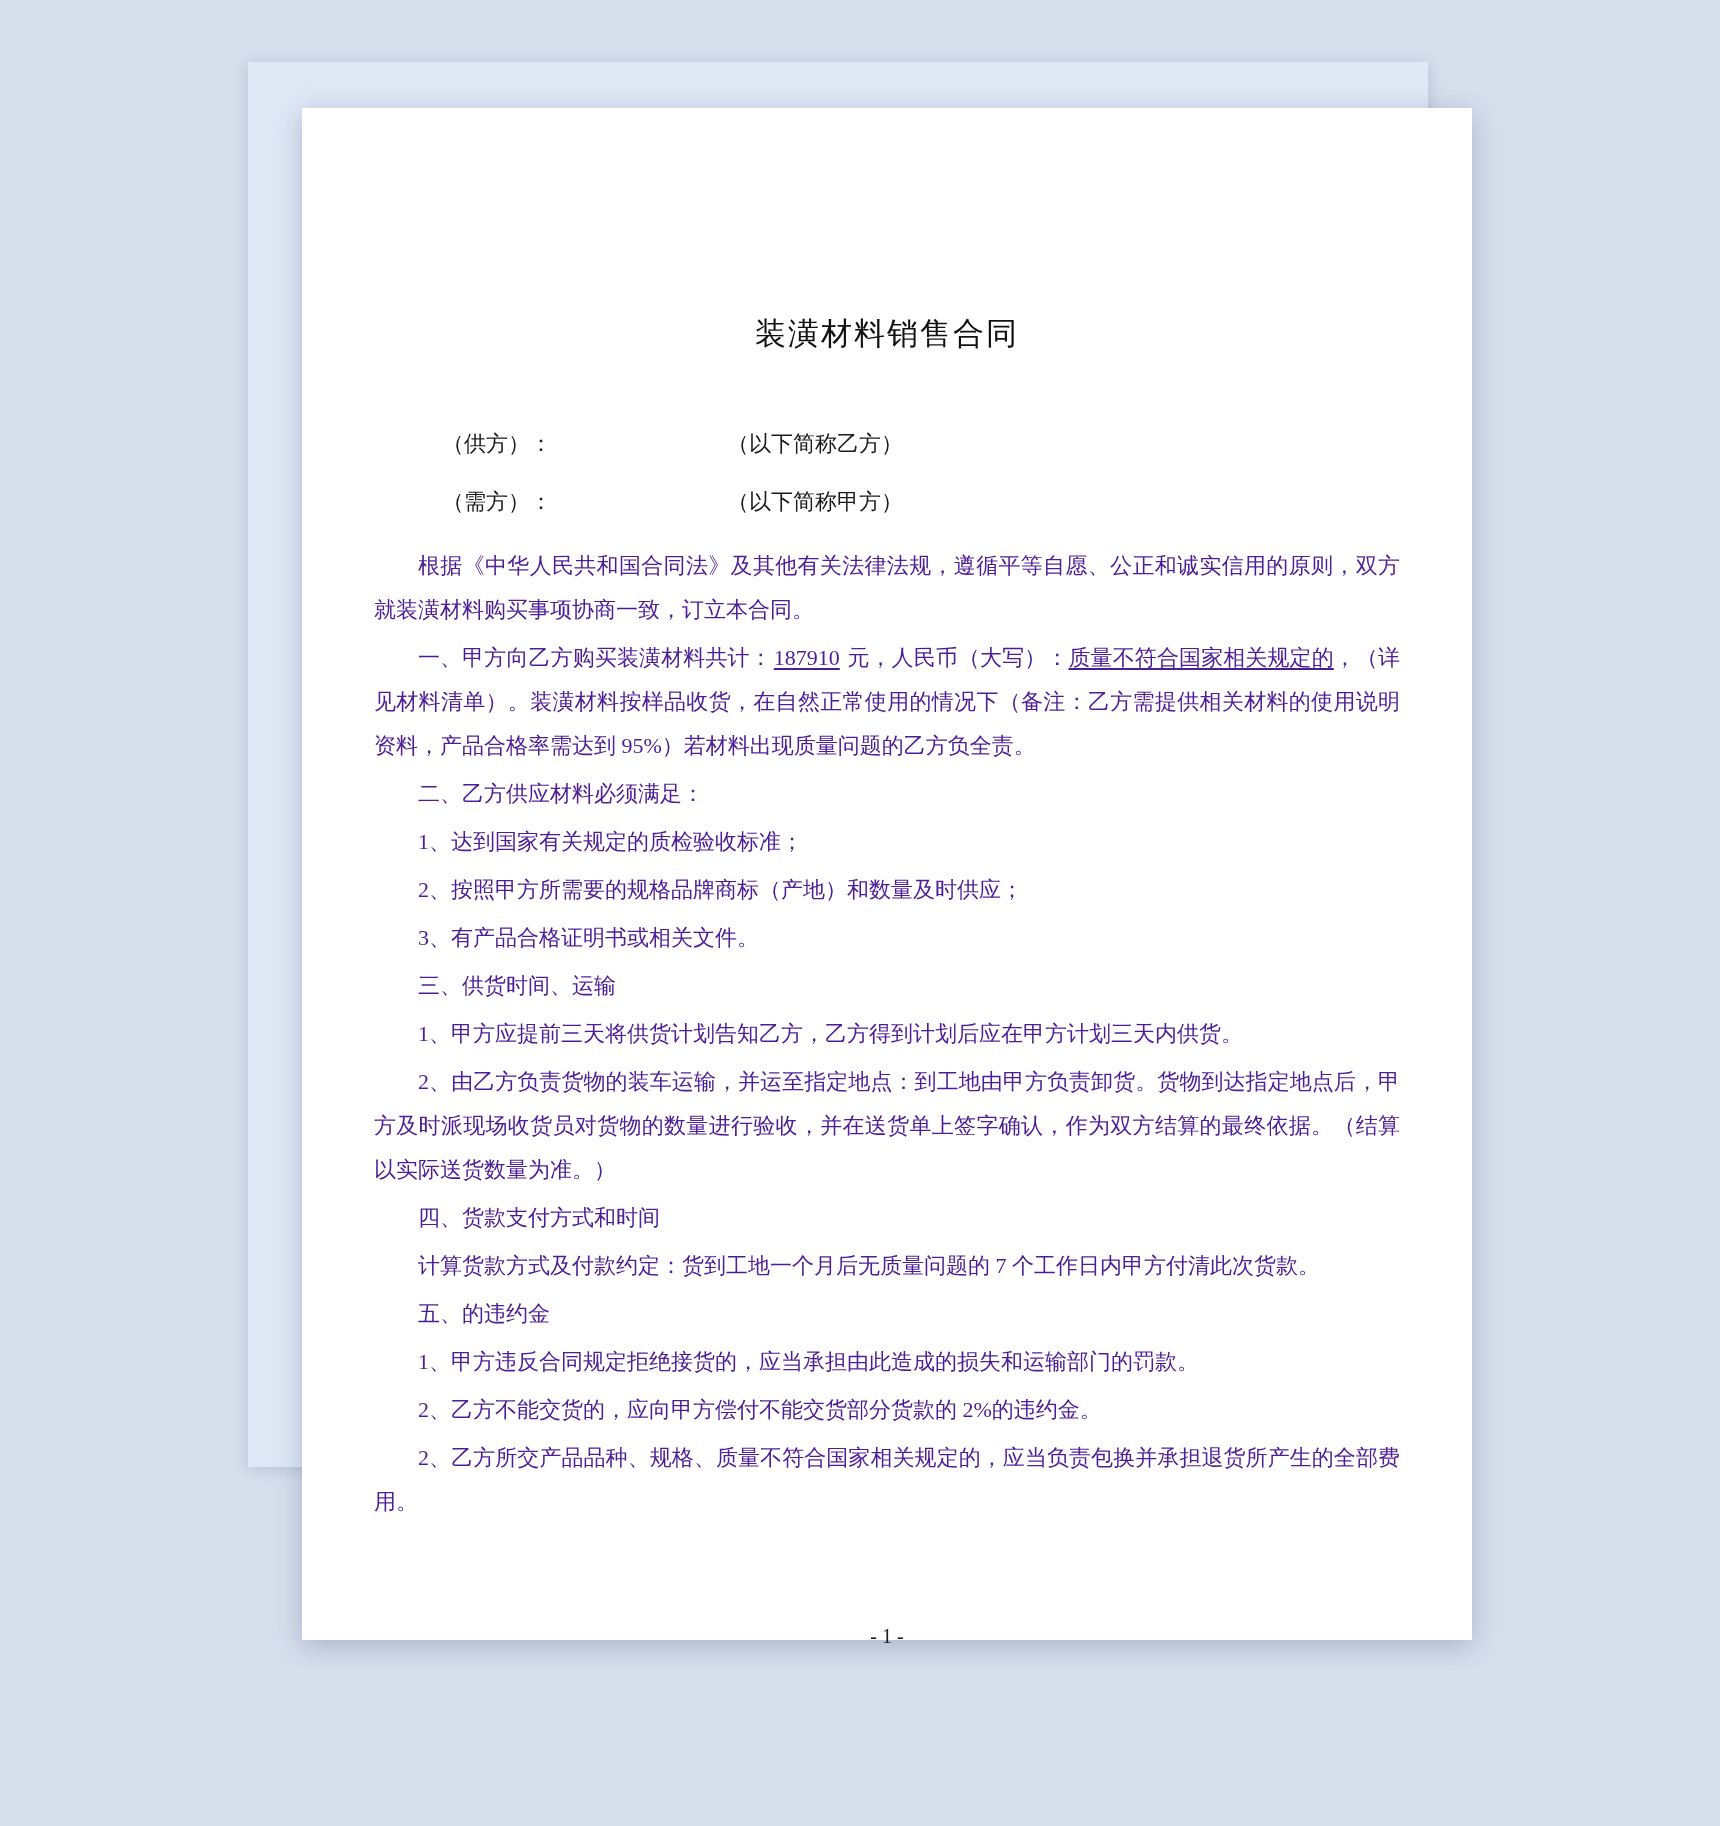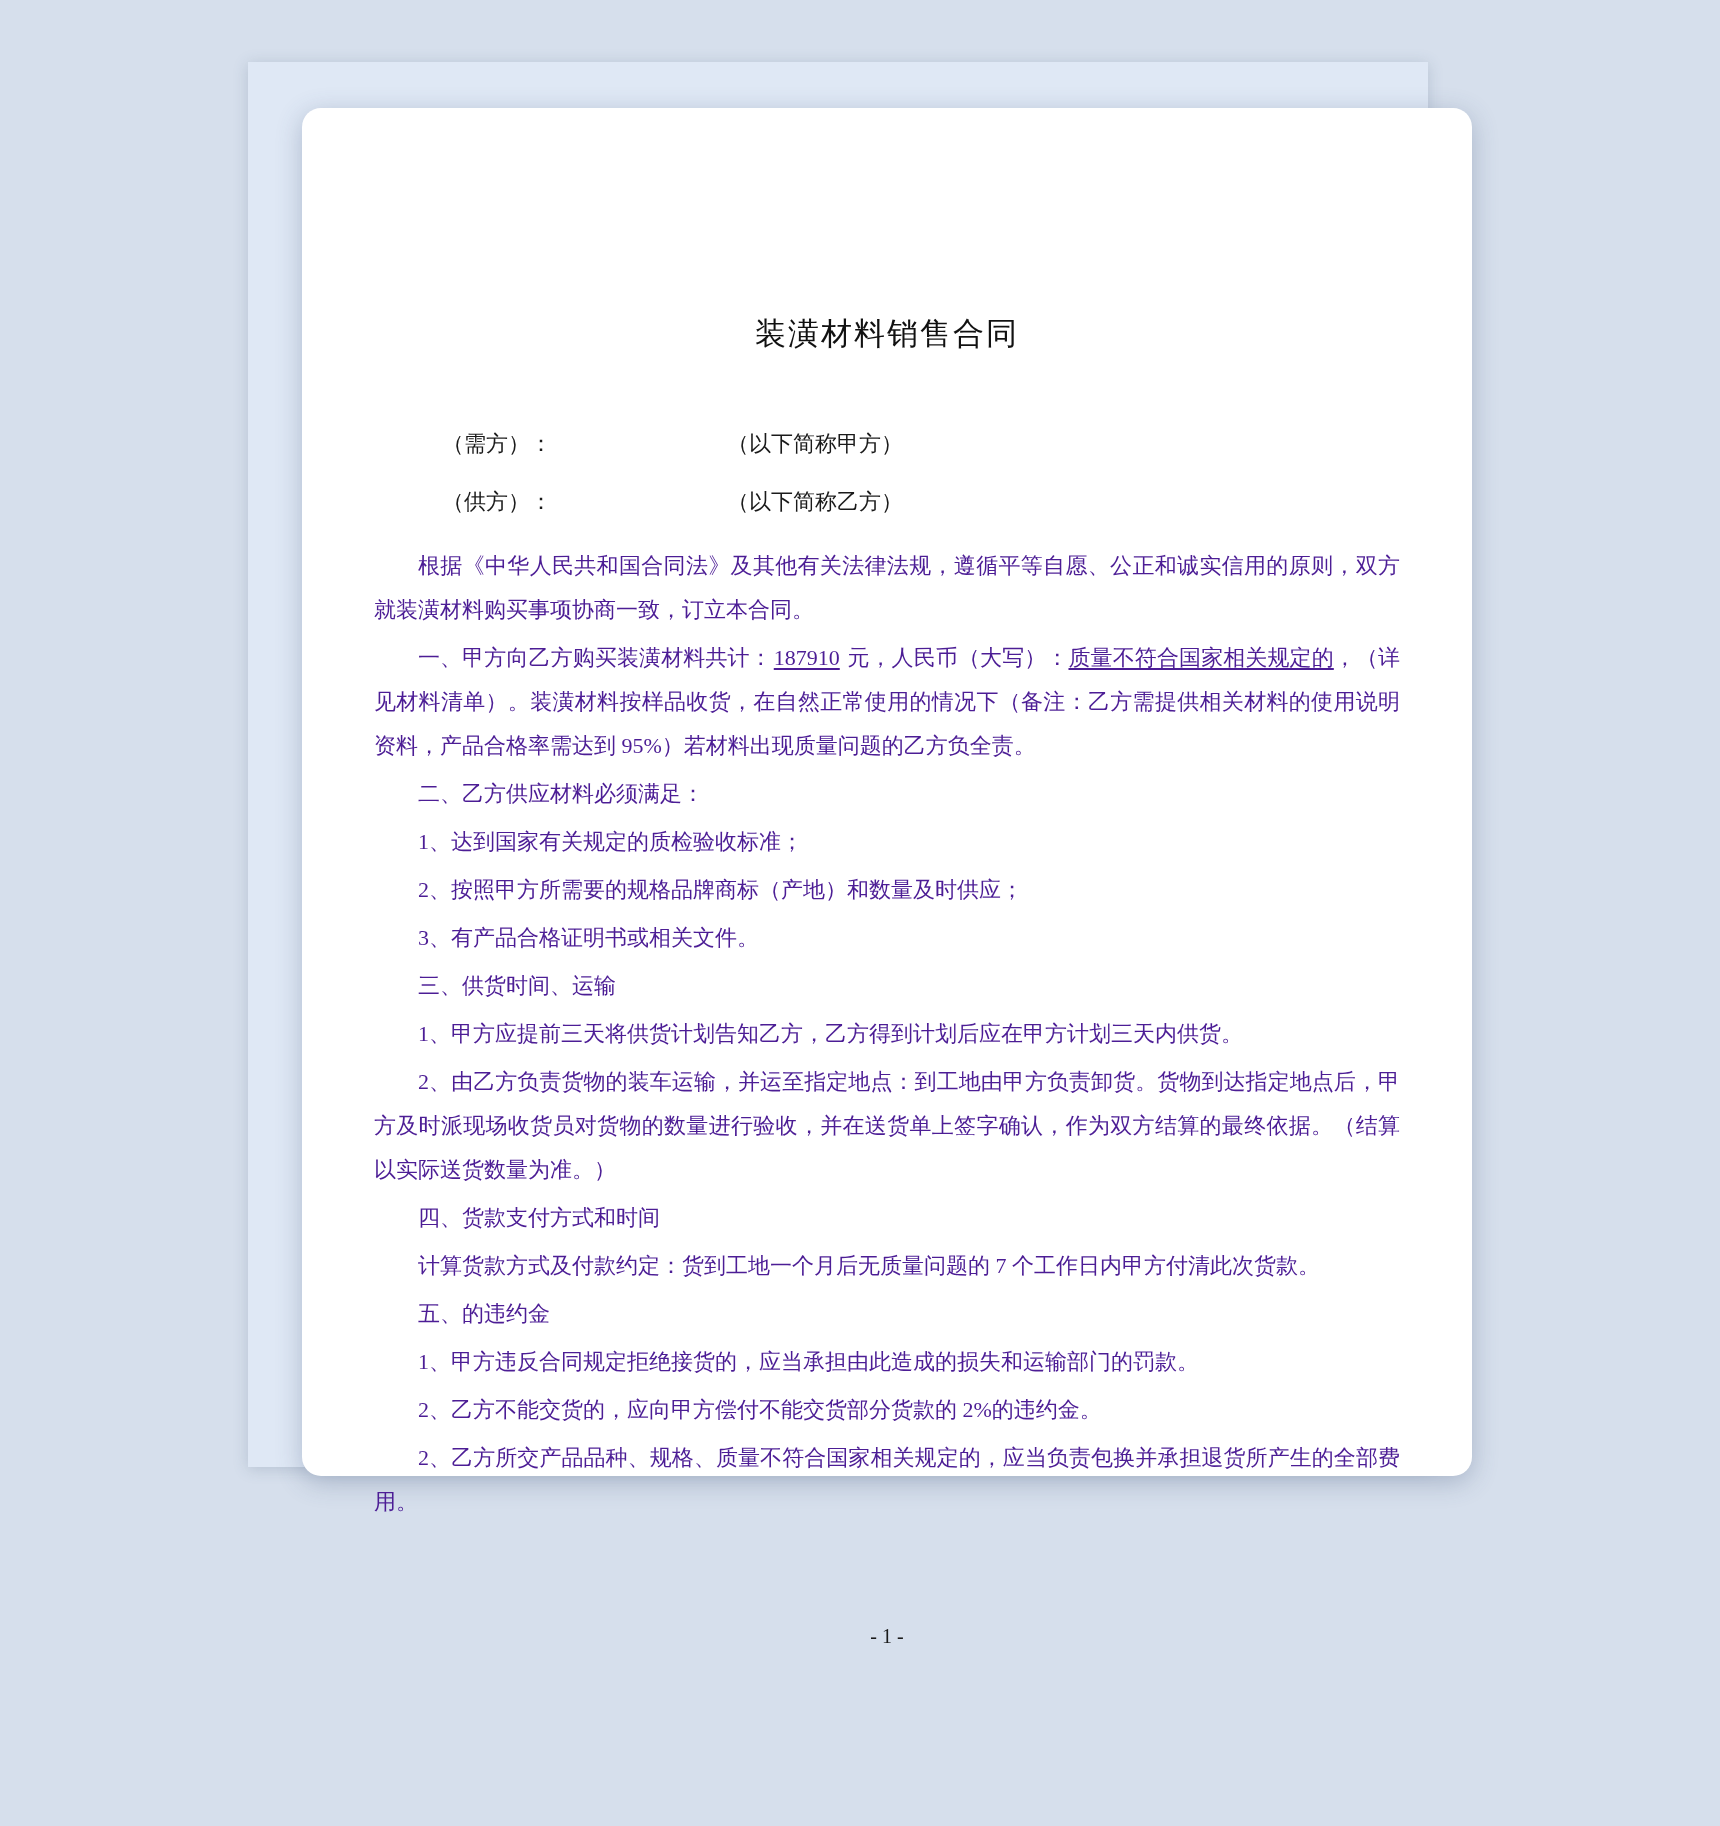--- a/index.html
+++ b/index.html
@@ -32,24 +32,23 @@
     height: 1405px;
     background: #dfe8f5;
     box-shadow: 0 2px 14px rgba(70, 90, 120, 0.22);
   }
 
   .sheet-front {
     position: absolute;
     left: 302px;
     top: 108px;
     width: 1170px;
-    height: 1368px;
+    height: 1532px;
     background: #ffffff;
     box-shadow: 0 6px 26px rgba(60, 80, 115, 0.30);
-    border-radius: 19px;
   }
 
   
   .doc-body {
     position: absolute;
     left: 0;
     top: 0;
     width: 1170px;
     height: 1690px;
     padding: 0;
@@ -131,26 +130,26 @@
 
   <div class="sheet-back"></div>
 
   <div class="sheet-front">
     <div class="doc-body">
 
       <h1 class="doc-title">装潢材料销售合同</h1>
 
       <div class="party-block">
         <div class="party-row">
+          <span class="party-label">（供方）：</span>
+          <span class="party-alias">（以下简称乙方）</span>
+        </div>
+        <div class="party-row">
           <span class="party-label">（需方）：</span>
           <span class="party-alias">（以下简称甲方）</span>
-        </div>
-        <div class="party-row">
-          <span class="party-label">（供方）：</span>
-          <span class="party-alias">（以下简称乙方）</span>
         </div>
       </div>
 
       <div class="content">
 
         <p class="para">根据《中华人民共和国合同法》及其他有关法律法规，遵循平等自愿、公正和诚实信用的原则，双方就装潢材料购买事项协商一致，订立本合同。</p>
 
         <p class="para"><span>一、甲方向乙方购买装潢材料共计：</span><span class="u num">187910</span><span> 元，人民币（大写）：</span><span class="u">质量不符合国家相关规定的</span><span>，（详见材料清单）。装潢材料按样品收货，在自然正常使用的情况下（备注：乙方需提供相关材料的使用说明资料，产品合格率需达到 95%）若材料出现质量问题的乙方负全责。</span></p>
 
         <p class="para">二、乙方供应材料必须满足：</p>

